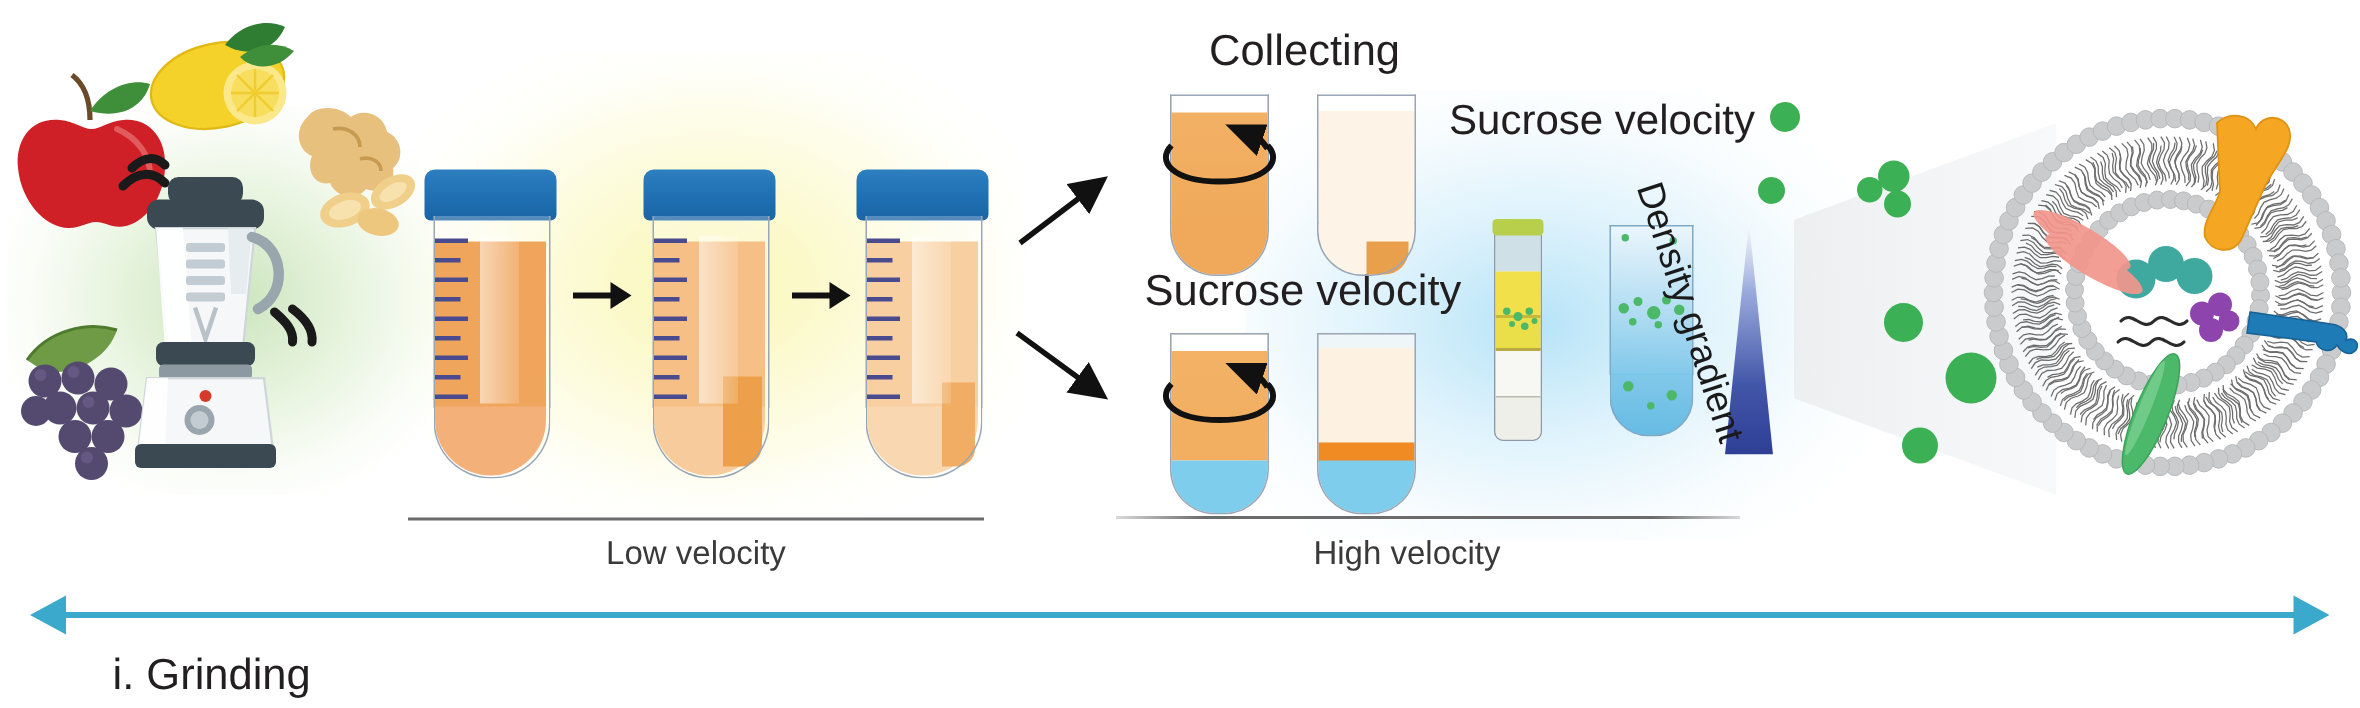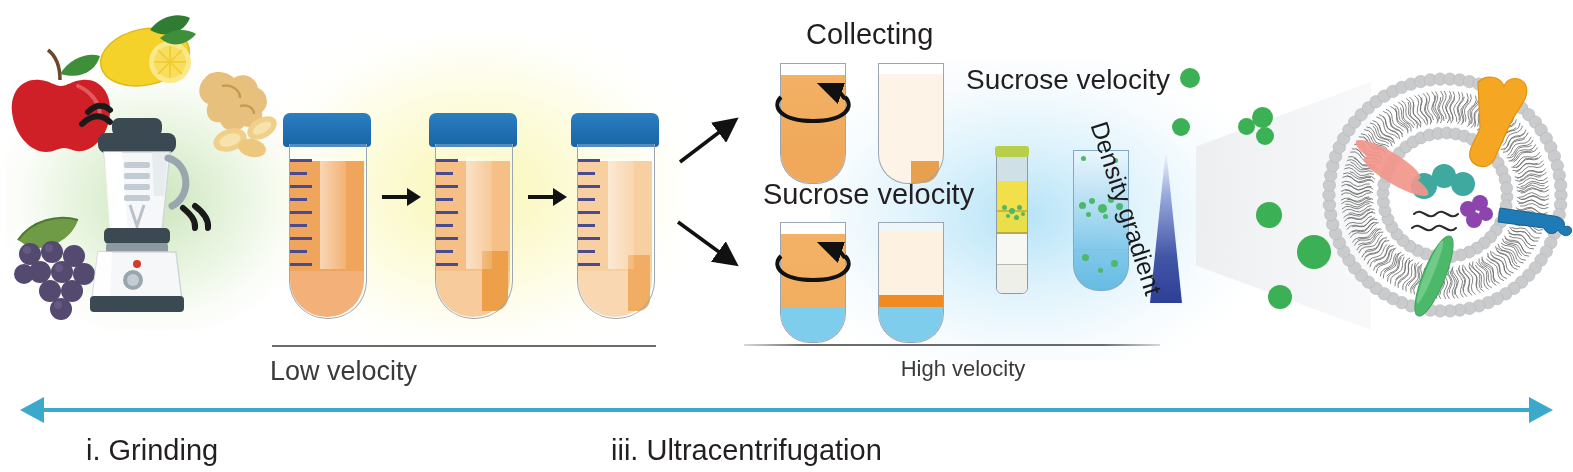--- a/index.html
+++ b/index.html
@@ -28,22 +28,22 @@
   .glow-blue{
     left:830px;top:60px;width:420px;height:300px;
     background:radial-gradient(ellipse at 46% 52%, rgba(110,200,240,0.50) 0%, rgba(150,215,245,0.30) 34%, rgba(200,232,248,0.12) 62%, rgba(255,255,255,0) 80%);
   }
 
   
   .lbl{color:#231f20;white-space:nowrap;}
   .lbl-pelleting{left:806px;top:18px;font-size:29px;}
   .lbl-cushion{left:763px;top:178px;font-size:29px;}
   .lbl-sgs{left:963px;top:62px;font-size:28px;line-height:35px;text-align:center;width:210px;}
-  .lbl-lowvel{left:270px;top:356px;width:388px;font-size:27px;color:#3a3a3a;}
-  .lbl-highvel{left:753px;top:356px;width:420px;text-align:center;font-size:22px;color:#3a3a3a;}
+  .lbl-lowvel{left:270px;top:356px;width:388px;text-align:center;font-size:22px;color:#3a3a3a;}
+  .lbl-highvel{left:728px;top:356px;width:420px;text-align:center;font-size:22px;color:#3a3a3a;}
   .rule{height:2px;background:#6b6b6b;}
   .rule-low{left:272px;top:345px;width:384px;}
   .rule-high{left:744px;top:344px;width:416px;
     background:linear-gradient(to right,rgba(107,107,107,0.25) 0%,#6b6b6b 14%,#6b6b6b 86%,rgba(107,107,107,0.25) 100%);}
 
   .density{
     left:1112px;top:118px;
     font-size:25px;color:#1a1a1a;
     transform:rotate(72deg);
     transform-origin:0 0;
@@ -54,21 +54,21 @@
   
   .tl-line{left:40px;top:408px;width:1495px;height:4px;background:#3aa9cc;}
   .tl-arrow{width:0;height:0;border-top:13px solid transparent;border-bottom:13px solid transparent;}
   .tl-arrow-l{left:20px;top:397px;border-right:24px solid #3aa9cc;}
   .tl-arrow-r{left:1529px;top:397px;border-left:24px solid #3aa9cc;}
   .tl-badge{
     left:521px;top:392px;width:156px;height:33px;
     background:#7acbe8;color:#1c2b3a;font-size:26px;
     display:flex;align-items:center;justify-content:center;
   }
-  .step{color:#231f20;font-size:29px;white-space:nowrap;margin-left:11px;}
+  .step{color:#231f20;font-size:29px;white-space:nowrap;}
   .step-i{left:75px;top:434px;}
   .step-ii{left:243px;top:434px;}
   .step-iii{left:600px;top:434px;}
 
   
   .ctube{width:90px;height:205px;}
   .ctube .cap{
     position:absolute;left:1px;top:0;width:88px;height:34px;
     background:linear-gradient(to bottom,#2d7fc0 0%,#1f6fb2 55%,#1a65a5 100%);
     border-radius:7px 7px 4px 4px;
@@ -841,15 +841,14 @@
 
   <div class="abs rule rule-low"></div>
   <div class="abs lbl-lowvel">Low velocity</div>
   <div class="abs rule rule-high"></div>
   <div class="abs lbl-highvel">High velocity</div>
 
   <div class="abs tl-line"></div>
   <div class="abs tl-arrow tl-arrow-l"></div>
   <div class="abs tl-arrow tl-arrow-r"></div>
   <div class="abs step step-i">i. Grinding</div>
-  <div class="abs step step-iii">iii. Ultracentrifugation</div>
 
 </div>
 
 </body></html>

